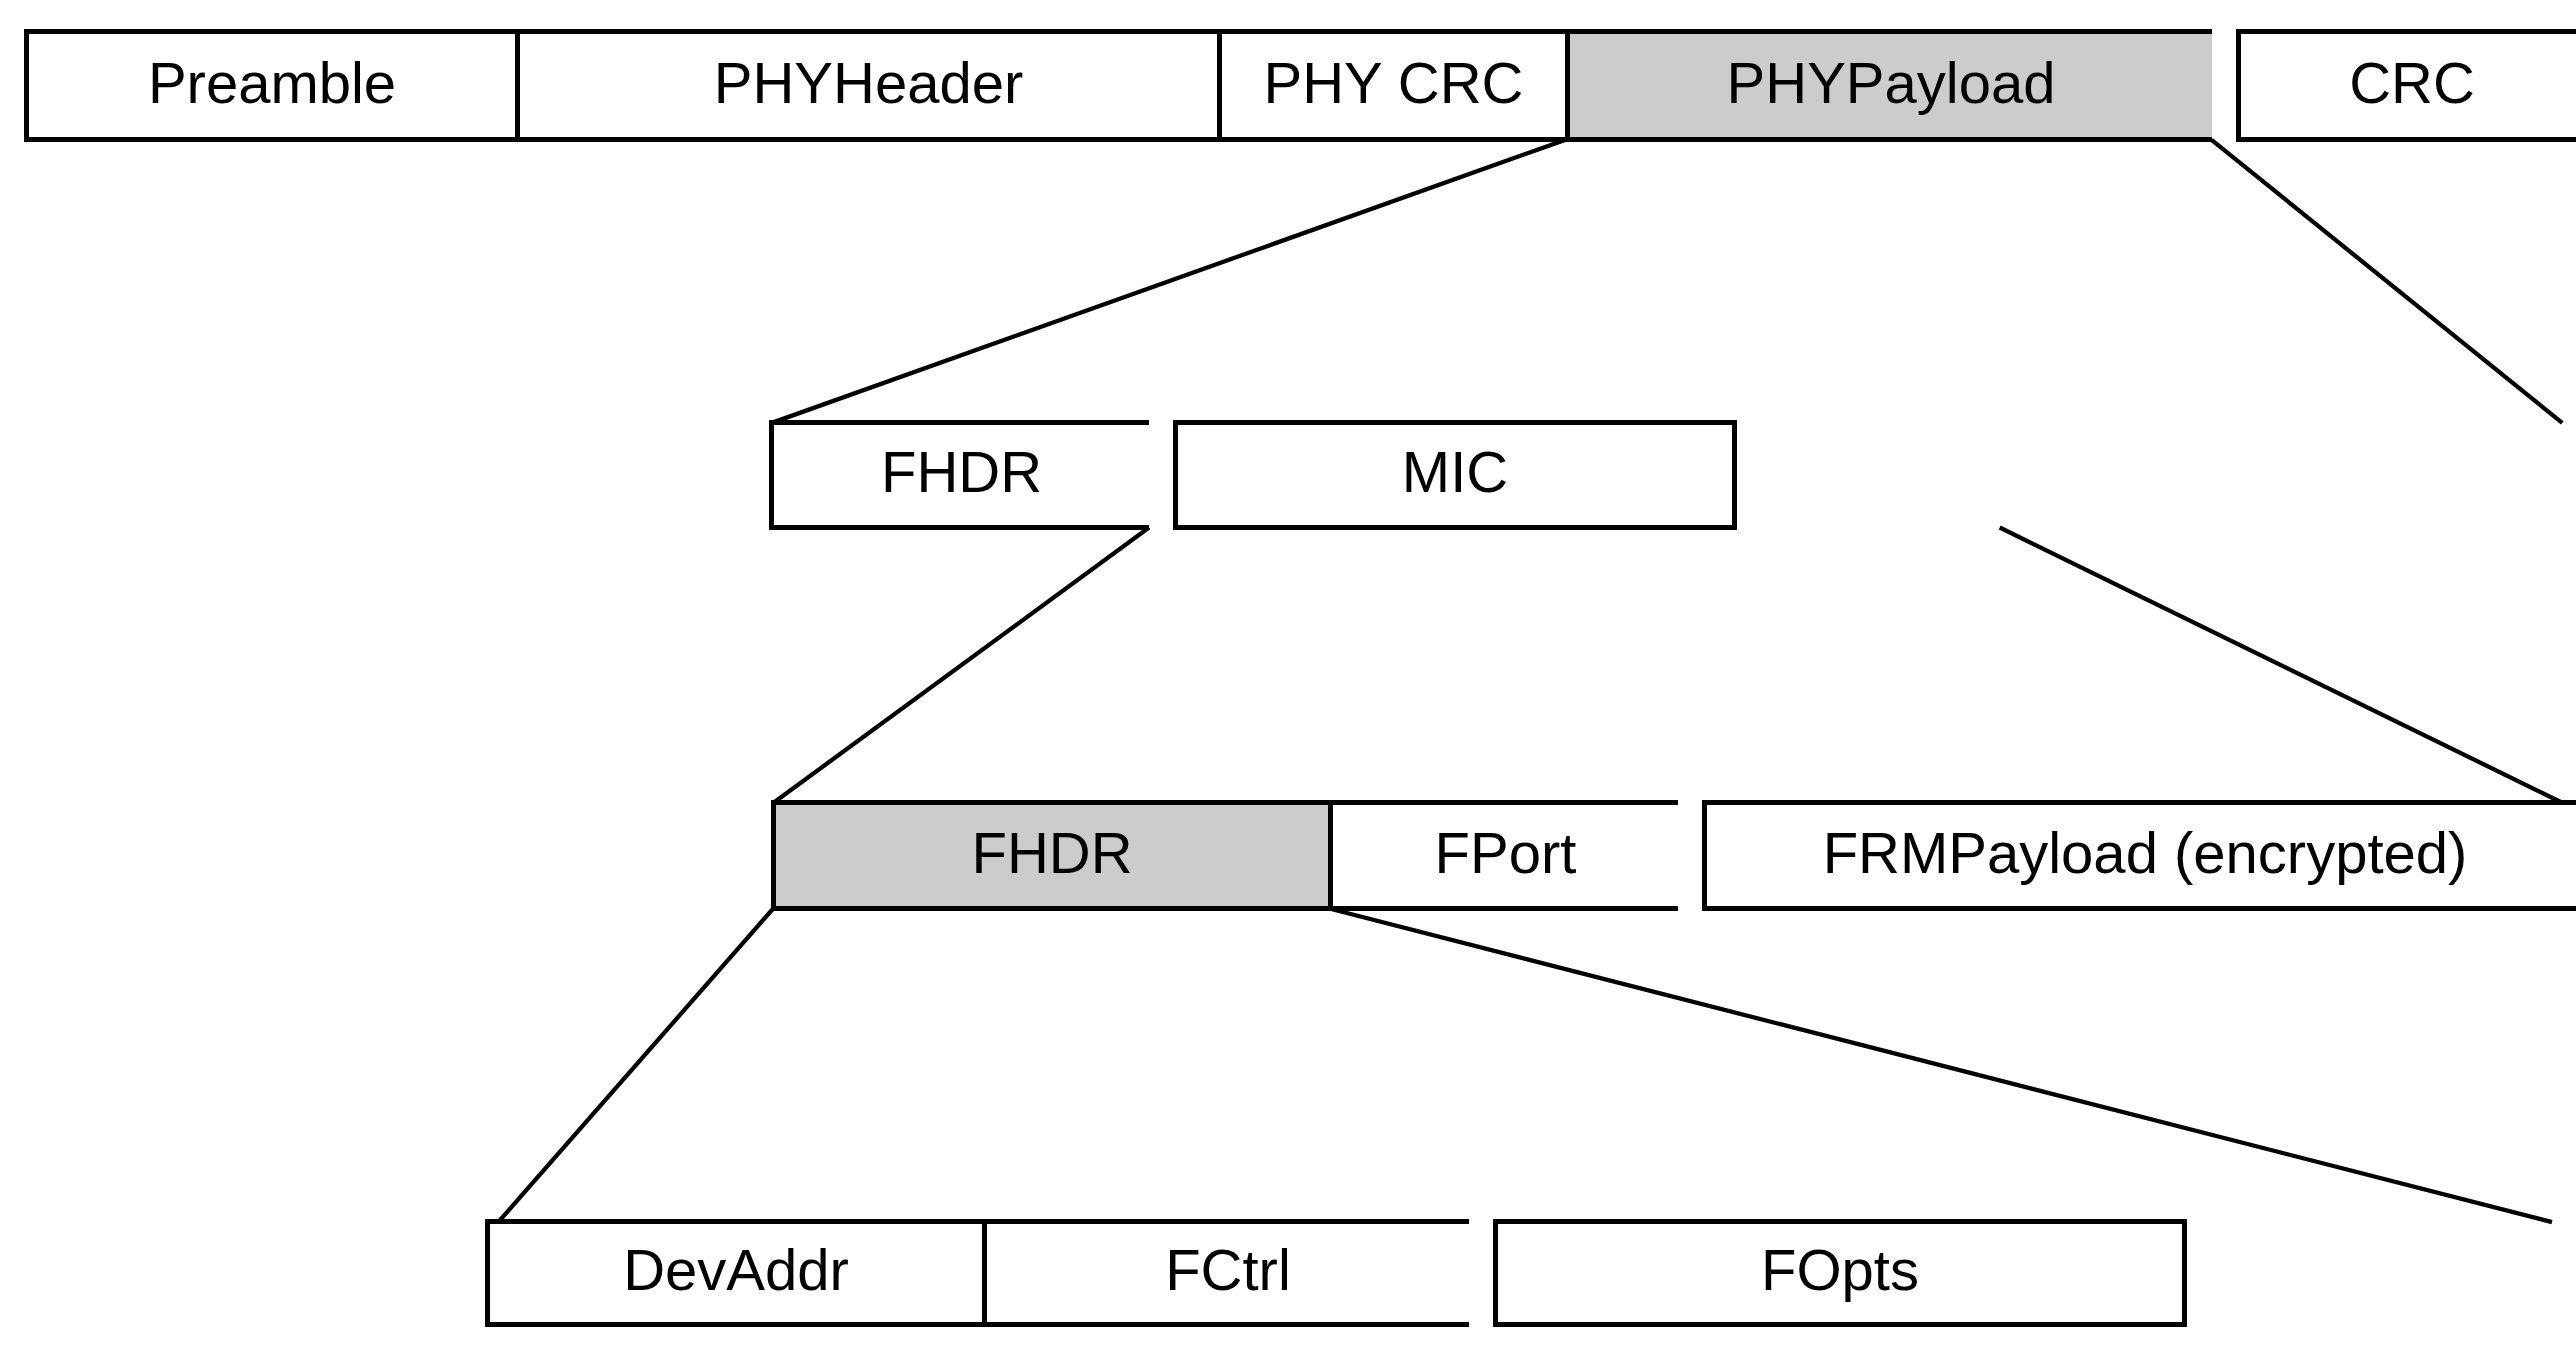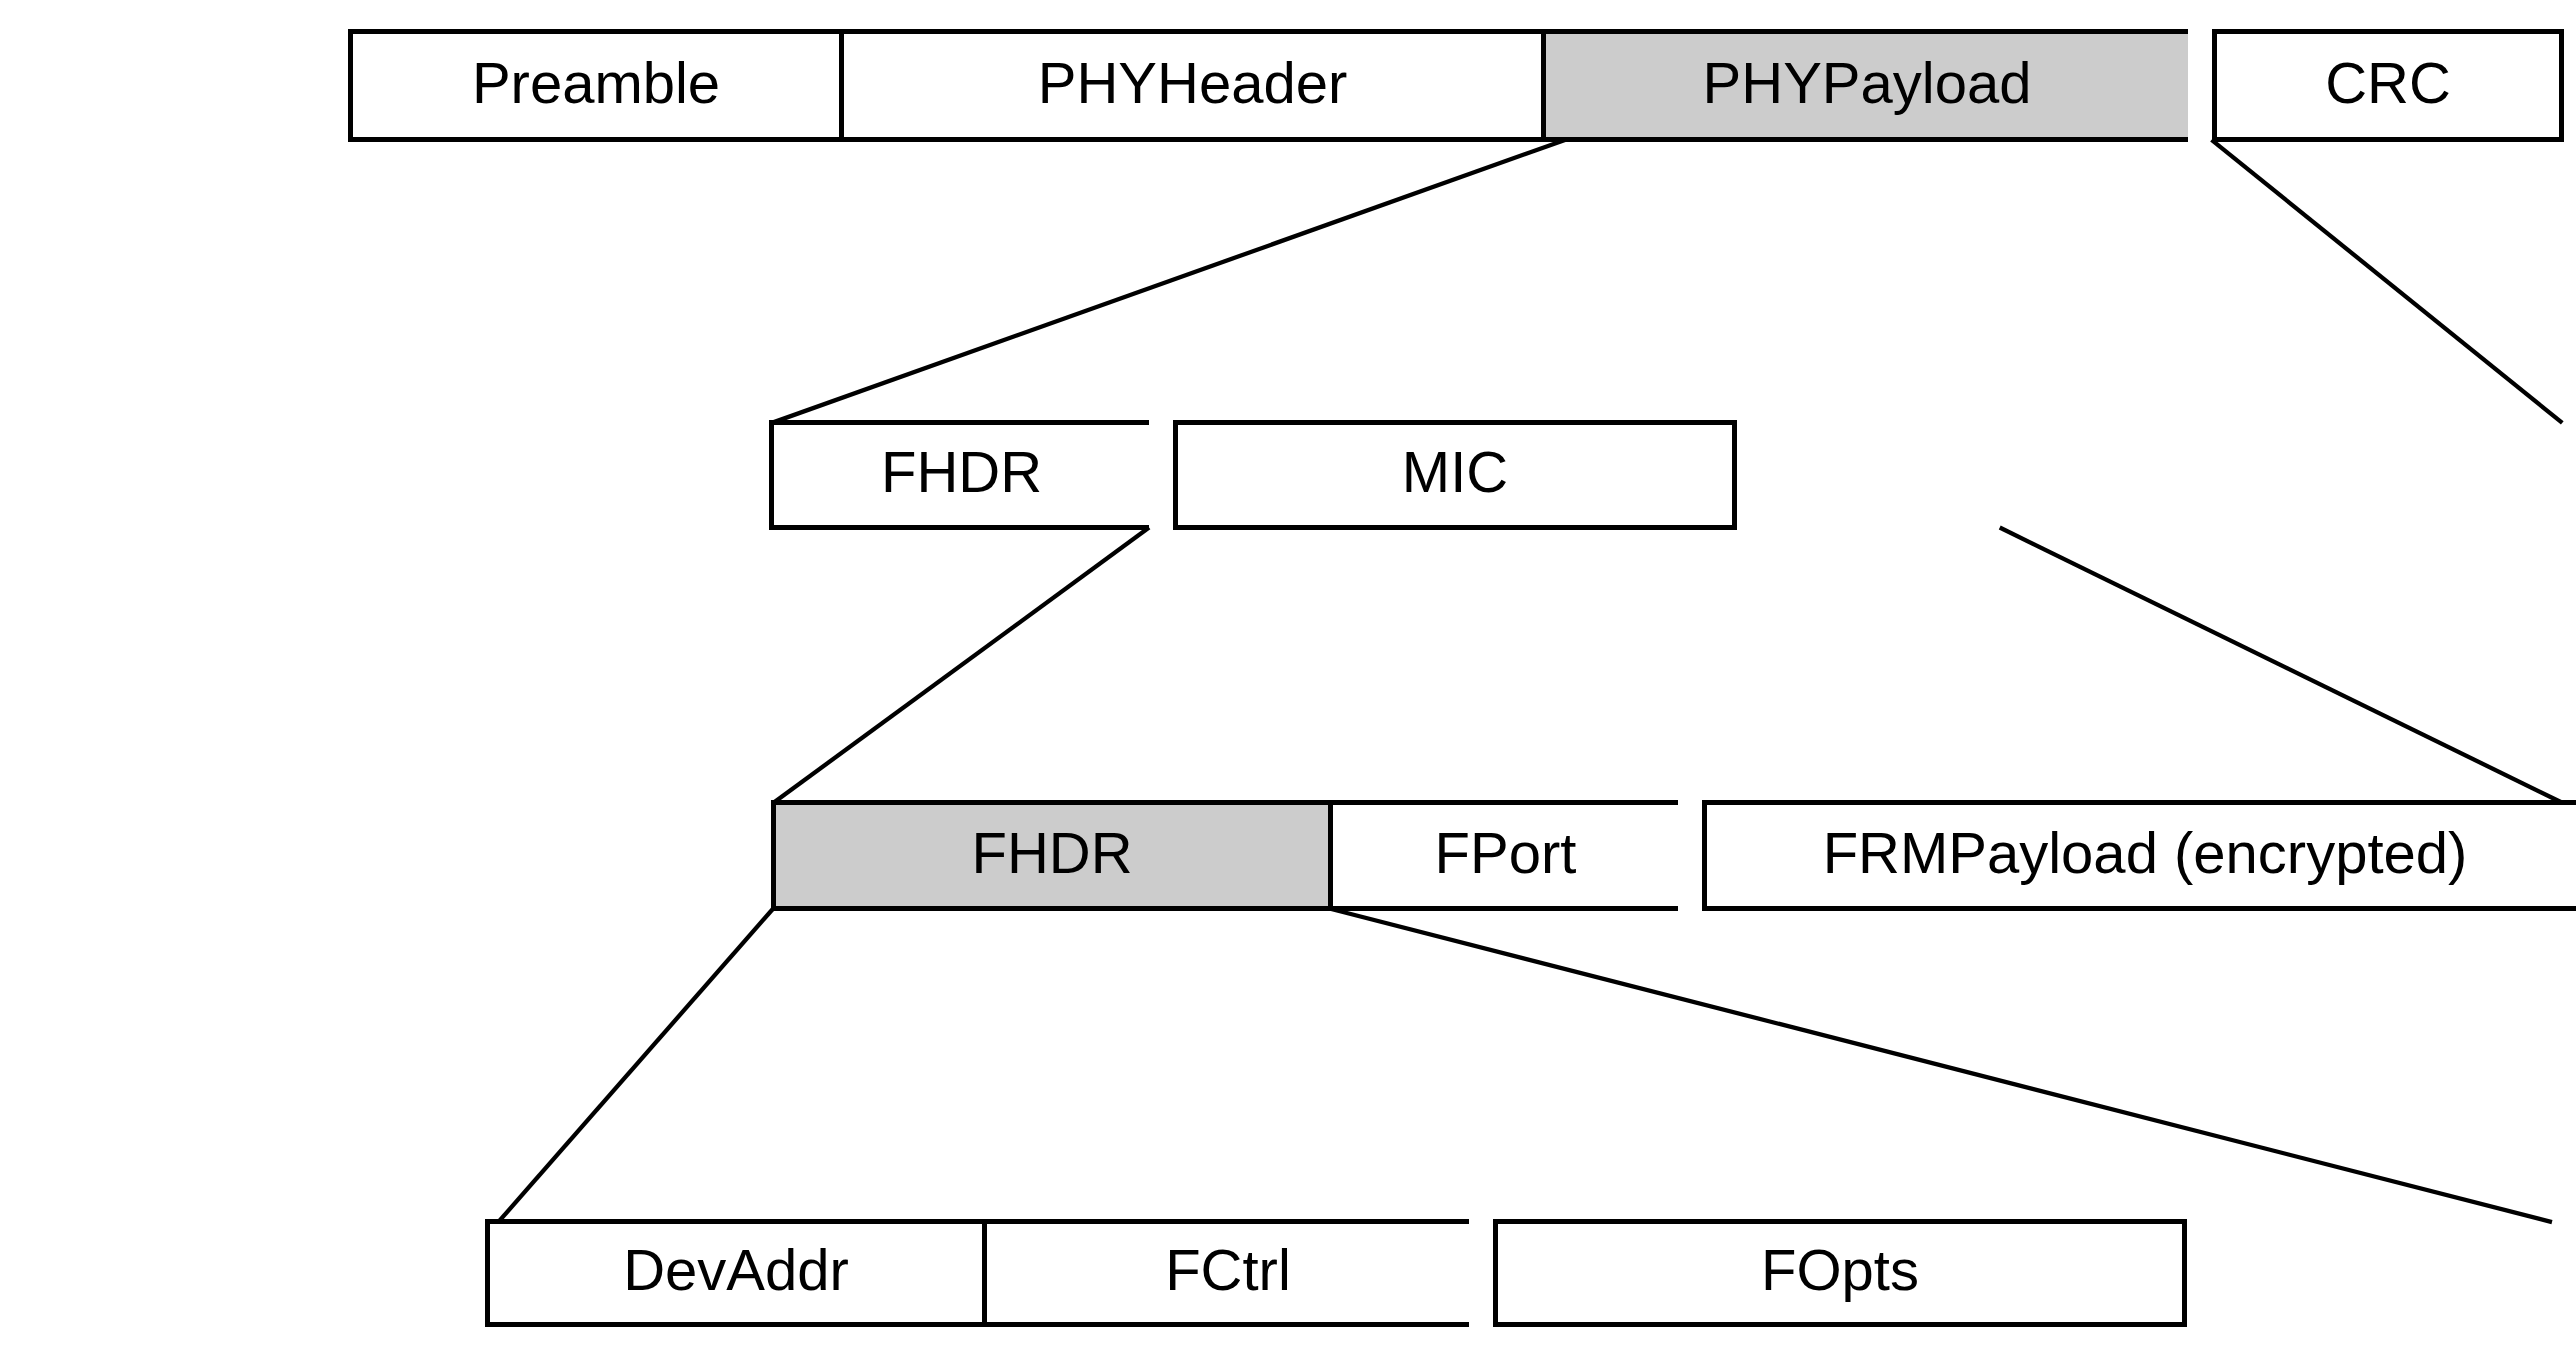--- a/index.html
+++ b/index.html
@@ -52,21 +52,21 @@
     padding-bottom: 5.1px;
   }
   .cell:last-child {
     border-right: 5.1px solid var(--border);
     margin-left: 24px;
   }
   .cell.shaded {
     background: var(--shaded-cell);
   }
   
-  #row-physical      { left: 24px;  top: 29px;   width: 2540px; height: 113px; justify-content: flex-end; }
+  #row-physical      { left: 24px;  top: 29px;   width: 2540px; height: 113px; }
   #row-phypayload    { left: 769px; top: 420px;  width: 1795px; height: 110px; }
   #row-macpayload    { left: 771px; top: 800px;  width: 1793px; height: 111px; text-align: right; }
   #row-fhdr          { left: 485px; top: 1219px; width: 2059px; height: 108px; }
 </style>
 </head>
 <body>
 
 <div id="stage">
 
   <svg id="connectors" viewBox="0 0 3004 1581" xmlns="http://www.w3.org/2000/svg">
@@ -74,20 +74,21 @@
     <line x1="2579" y1="163" x2="2988" y2="493"></line>
     <line x1="1340" y1="615" x2="902" y2="936"></line>
     <line x1="2332" y1="615" x2="2988" y2="936"></line>
     <line x1="902" y1="1059" x2="581" y2="1425"></line>
     <line x1="1549" y1="1059" x2="2976" y2="1425"></line>
   </svg>
 
   <div class="row" id="row-physical">
     <div class="cell" style="flex:0 0 491px">Preamble</div>
     <div class="cell" style="flex:0 0 702px">PHYHeader</div>
+    <div class="cell" style="flex:0 0 348px">PHY CRC</div>
     <div class="cell shaded" style="flex:0 0 647px">PHYPayload</div>
     <div class="cell" style="flex:0 0 352px">CRC</div>
   </div>
 
   <div class="row" id="row-phypayload">
     <div class="cell" style="flex:0 0 380px">FHDR</div>
     <div class="cell" style="flex:0 0 564px">MIC</div>
   </div>
 
   <div class="row" id="row-macpayload">

